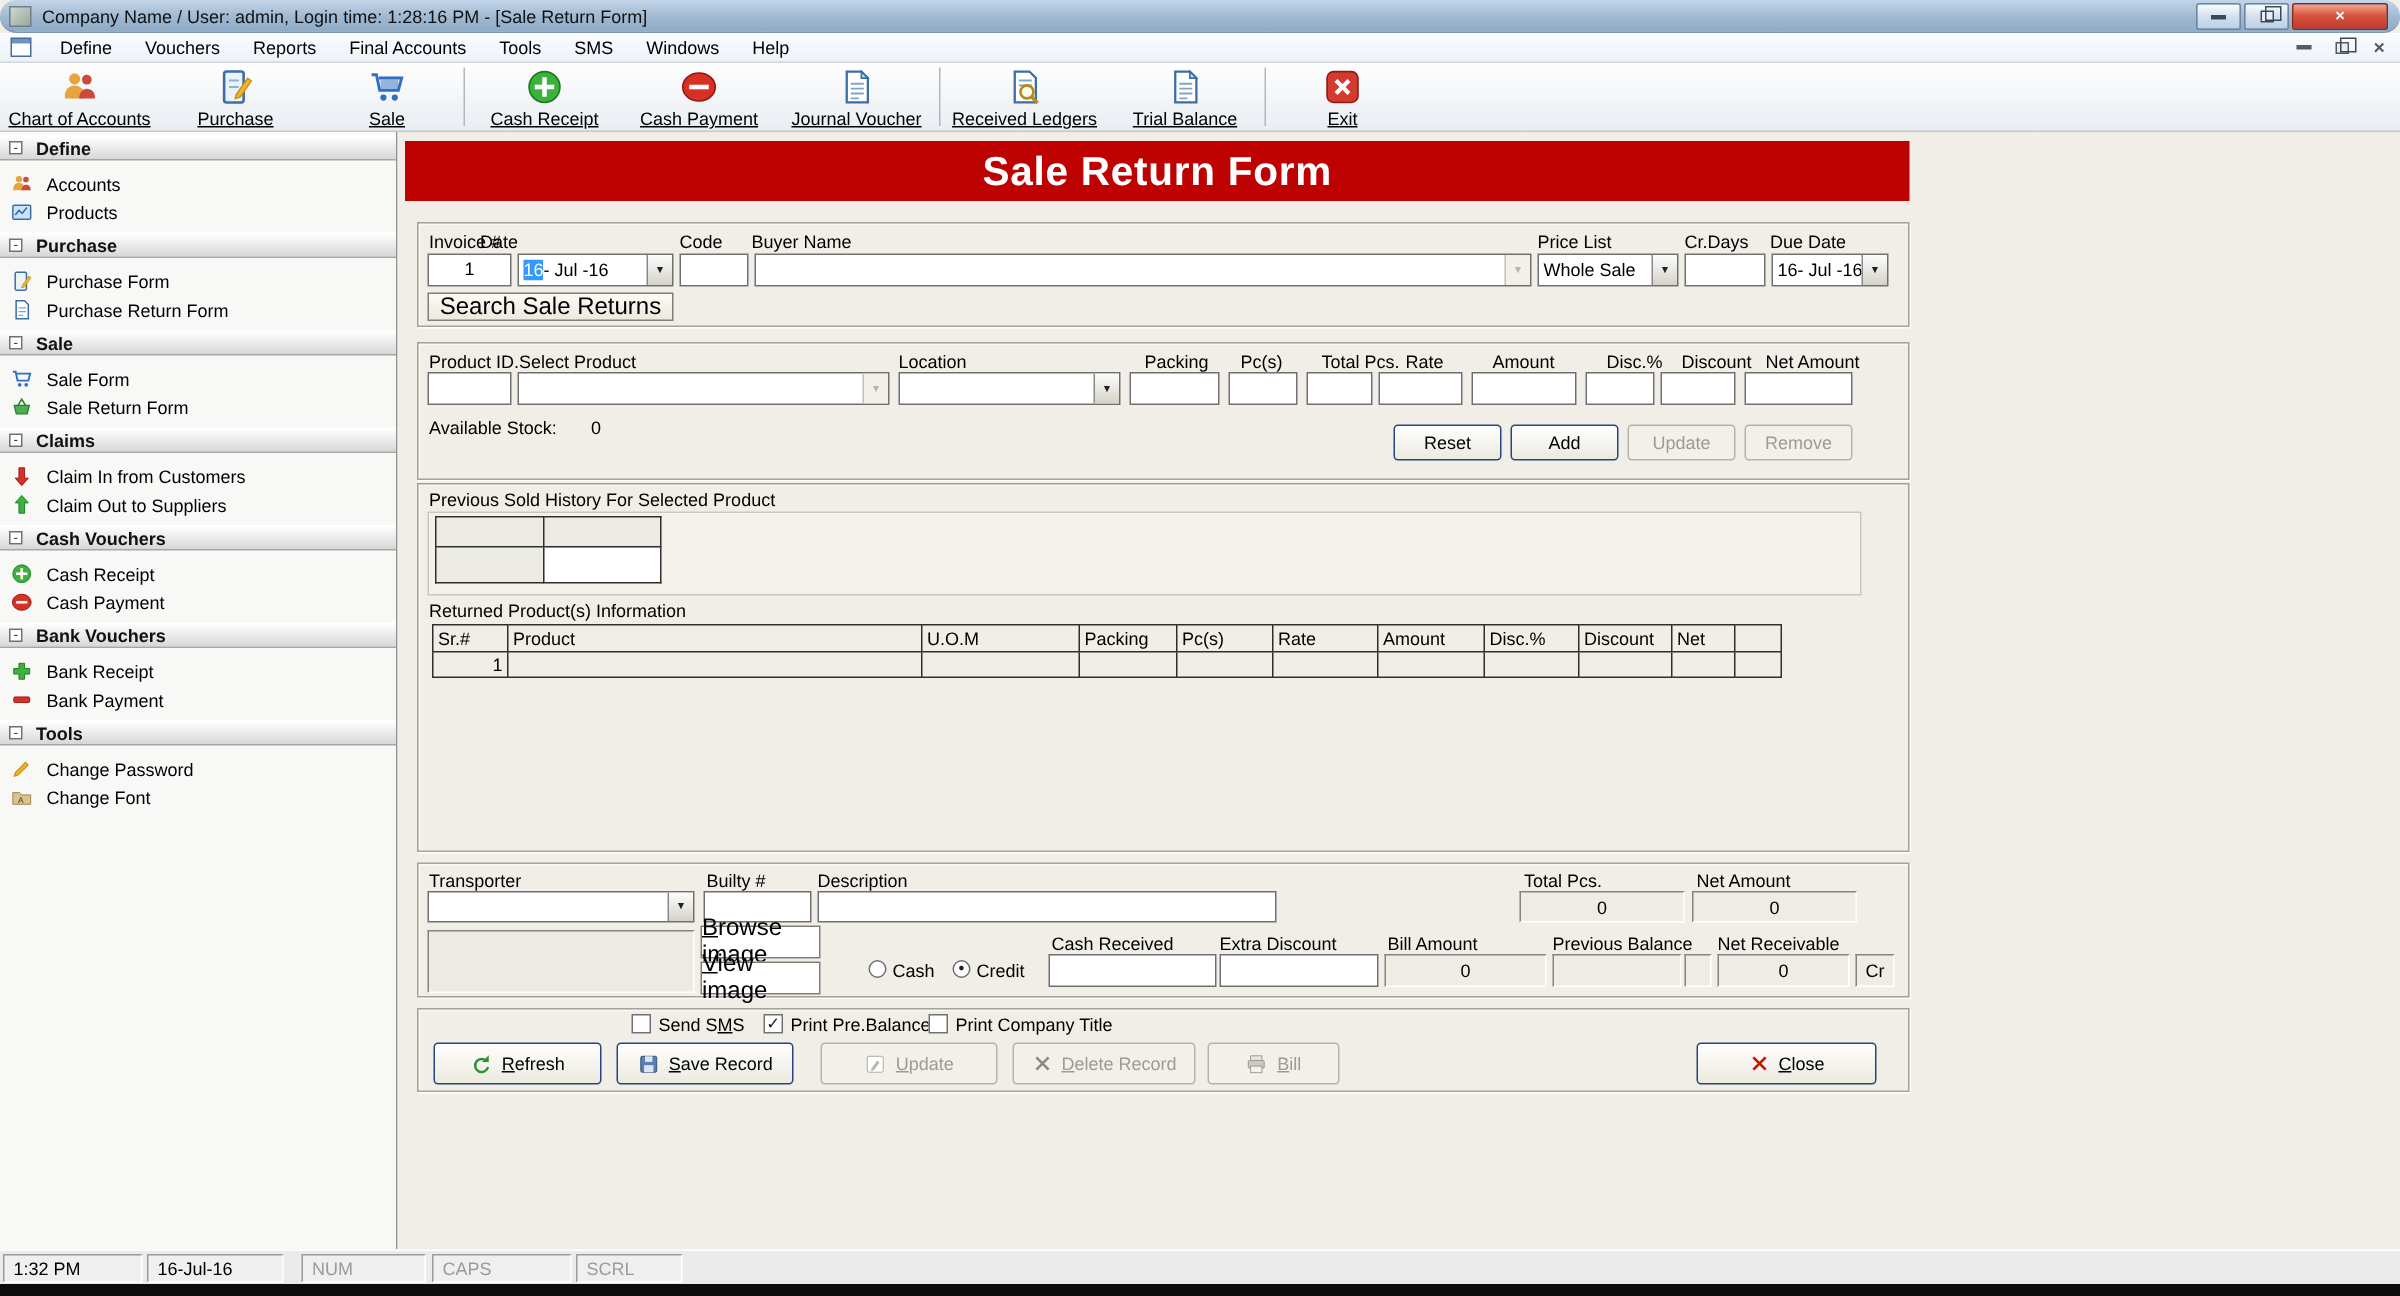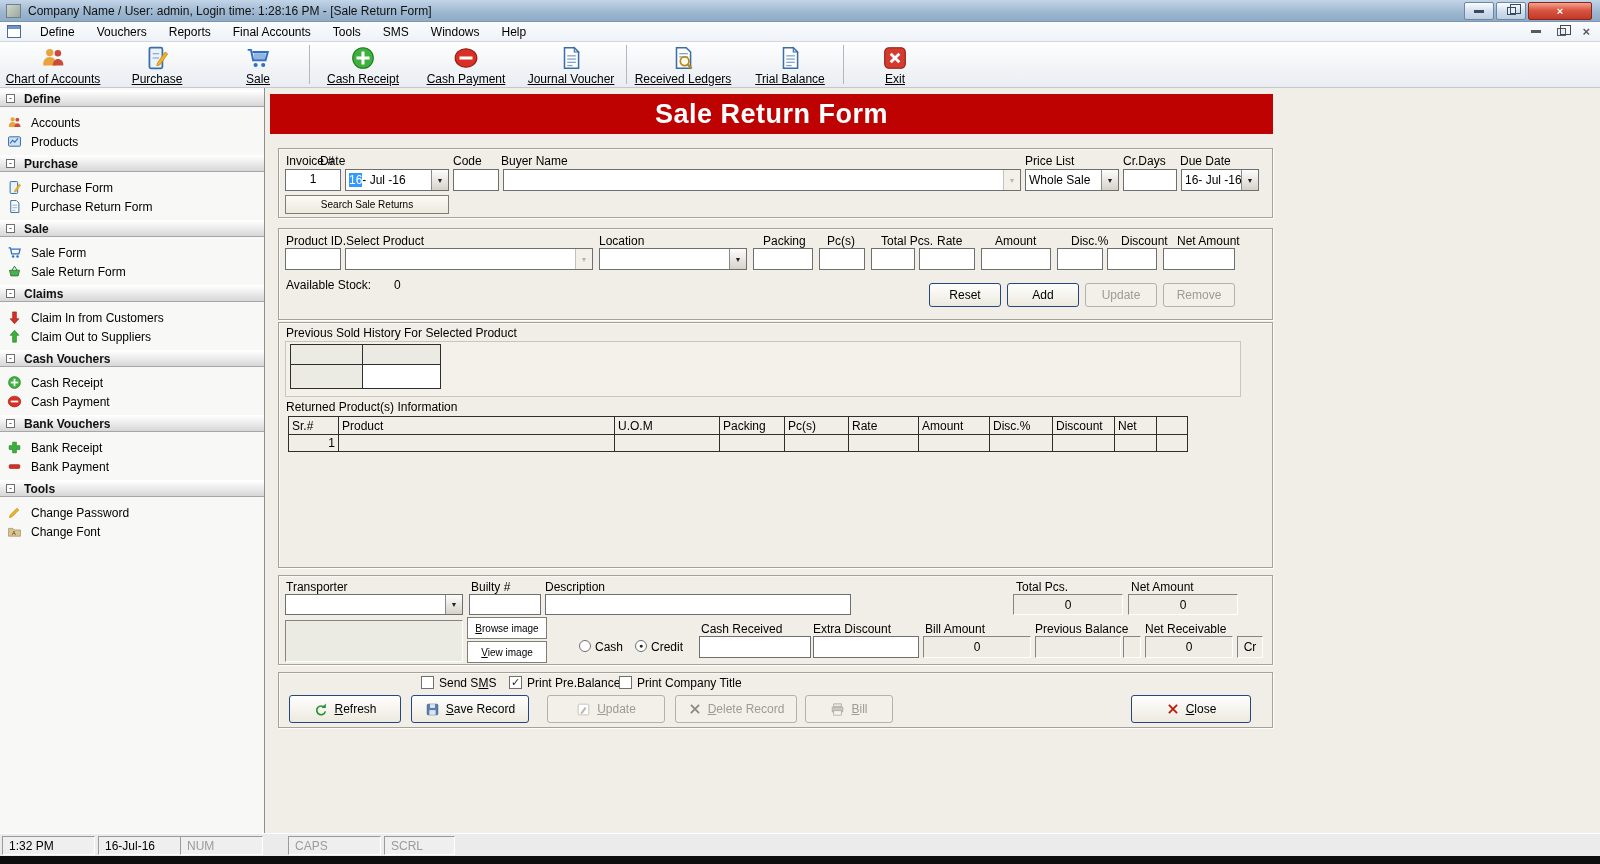--- a/index.html
+++ b/index.html
@@ -8,21 +8,21 @@
     position:relative; width:1600px; height:864px; overflow:hidden;
     font-family:"Liberation Sans","DejaVu Sans",sans-serif; font-size:12px; color:#000;
     background:#f0eee6;
   }
   .abs { position:absolute; }
   .nw { white-space:nowrap; }
 
   
   .titlebar { left:0; top:0; width:1600px; height:22px;
     background:linear-gradient(#c3d5e8,#9cb6cf 60%,#8fabc6); border-bottom:1px solid #7d95ad;
-    display:flex; align-items:center; }
+    display:flex; align-items:center;border-radius:11px; }
   .titlebar .t-icon { width:15px; height:14px; margin:0 7px 0 6px;
     background:linear-gradient(135deg,#cfd8cf,#9aa89a); border:1px solid #6f7f8f; }
   .titlebar .t-text { font-size:12px; color:#111; }
   .winbtn { position:absolute; top:2px; height:18px; border:1px solid #6e86a0; border-radius:2px;
     background:linear-gradient(#fbfdff,#d3e0ee 50%,#bccfe2); display:flex; align-items:center; justify-content:center;
     font-size:11px; color:#333; }
   .winbtn.close { background:linear-gradient(#f2a58f,#d85640 45%,#c0392b); border-color:#8e2418; color:#fff; font-weight:bold; }
   .glyph-min { width:10px; height:3px; background:#3a4a5a; display:inline-block; }
   .glyph-restore { position:relative; width:9px; height:8px; border:1px solid #3a4a5a; background:#e8eef5; display:inline-block; }
   .glyph-restore:before { content:""; position:absolute; left:2px; top:-4px; width:9px; height:8px; border:1px solid #3a4a5a; }
@@ -66,21 +66,21 @@
   .combo .arrow { width:17px; align-self:stretch; border-left:1px solid #8a8a8a;
     background:linear-gradient(#fdfdfd,#d5d2c9); display:flex; align-items:center; justify-content:center; font-size:7px; color:#222; }
   .combo .arrow.dis { color:#b9b7ad; background:#f2f0e9; border-left-color:#c4c2b8; }
   .sel-blue { background:#3399ff; color:#fff; }
   .dispbox { position:absolute; background:#eeece4; border:1px solid; border-color:#848484 #fff #fff #848484;
     font-size:12px; display:flex; align-items:center; justify-content:center; }
   .btn { position:absolute; display:flex; align-items:center; justify-content:center; gap:6px;
     background:linear-gradient(#fefefe,#eceade); border:1px solid #26477d; border-radius:3px; font-size:12px; }
   .btn.dis { background:#f2f0e8; border-color:#b5b3a9; color:#9d9b92; border-radius:3px; }
   .btn-flat { position:absolute; background:linear-gradient(#fbfaf5,#eceade); border:1px solid #7f7d74;
-    display:flex; align-items:center; justify-content:center; font-size:10px; }
+    display:flex; align-items:center; justify-content:center; font-size:16px; }
   .mn { text-decoration:underline; }
   .cbx { position:absolute; width:13px; height:13px; background:#fff; border:1px solid #707070;
     display:flex; align-items:center; justify-content:center; font-size:11px; font-weight:bold; color:#222; }
   .radio { position:absolute; width:12px; height:12px; border:1px solid #707070; border-radius:50%; background:#fff;
     display:flex; align-items:center; justify-content:center; font-size:7px; color:#222; line-height:0; }
 
   table.grid { border-collapse:collapse; table-layout:fixed; }
   table.grid td, table.grid th { border:1px solid #2e2e2e; font-size:12px; font-weight:normal; text-align:left; padding:1px 3px; overflow:hidden; white-space:nowrap; }
   .hist-box { position:absolute; background:#f3f1e9; border:1px solid #c9c7bd; }
   .hist-grid td { background:#ecebe3; }
@@ -648,18 +648,18 @@
             </svg>
           </span>
         <span><span class="mn">C</span><span>lose</span></span>
       </div>
     </div>
   </div>
 
   <div class="abs statusbar">
     <div class="spanel" style="left:2px;width:93px">1:32 PM</div>
     <div class="spanel" style="left:98px;width:91px">16-Jul-16</div>
-    <div class="spanel sgray" style="left:180px;width:83px">NUM</div>
+    <div class="spanel sgray" style="left:201px;width:83px">NUM</div>
     <div class="spanel sgray" style="left:288px;width:93px">CAPS</div>
     <div class="spanel sgray" style="left:384px;width:71px">SCRL</div>
   </div>
   <div class="abs bottom-strip"></div>
 </div>
 
 </body></html>

